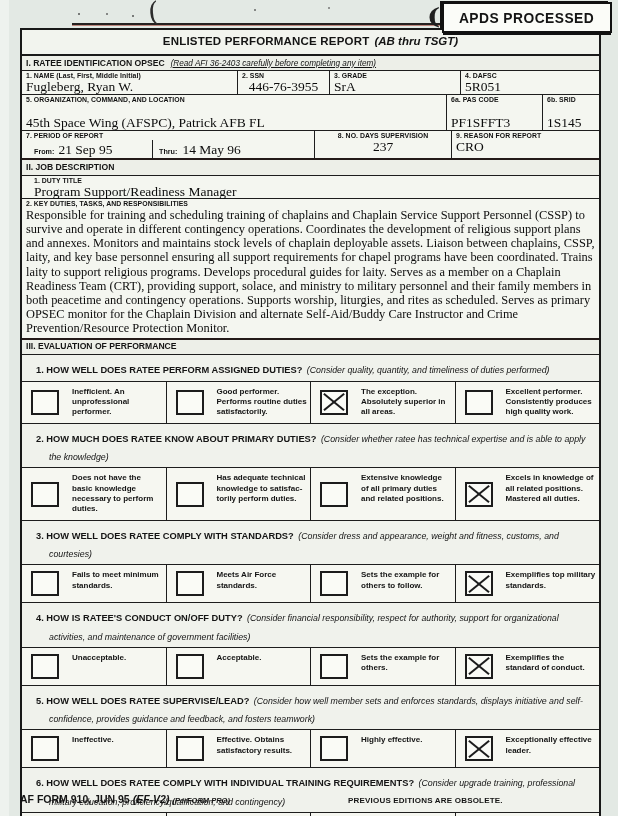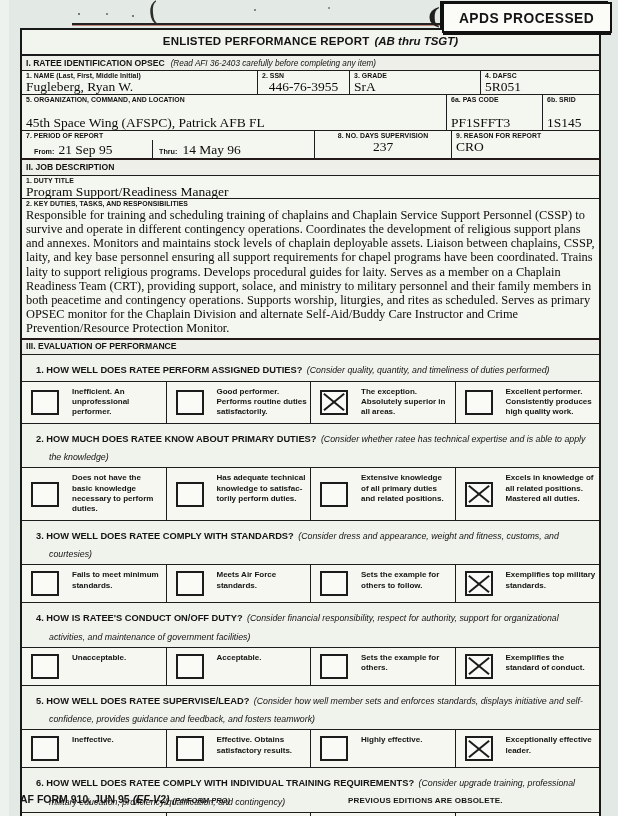--- a/index.html
+++ b/index.html
@@ -34,35 +34,35 @@
   .cell:last-child{border-right:none;}
   .lbl{font:700 6.9px/1.15 "Liberation Sans",sans-serif;color:#101010;letter-spacing:.05px;}
   .val{font:400 13.5px/1.1 "Liberation Serif",serif;color:#0c0c0c;white-space:nowrap;}
   .title-bar{height:24px;display:flex;align-items:center;justify-content:center;gap:5px;
     border-bottom:2px solid #1a1a1a;background:#f2f4ee;}
   .title-bar .t{font:700 11.5px/1 "Liberation Sans",sans-serif;letter-spacing:.2px;}
   .title-bar .ts{font:700 italic 11.5px/1 "Liberation Sans",sans-serif;font-style:italic;}
   .sec-head{display:flex;align-items:center;gap:6px;padding:2.5px 4px;background:#edefe8;
     border-bottom:1.6px solid #1d1d1d;}
   .sec-head .sh{font:700 8.6px/1.1 "Liberation Sans",sans-serif;}
-  .sec-head .shn{font:italic 400 8.2px/1.1 "Liberation Sans",sans-serif;font-style:italic;}
+  .sec-head .shn{font:italic 400 8.2px/1.1 "Liberation Sans",sans-serif;font-style:italic;text-decoration:underline;}
   .redline{border-bottom:2.6px solid #241a19;box-shadow:0 1.5px 0 rgba(160,52,40,.5);}
   
   .id-row{height:24px;}
   .org-row{height:36px;}
   .org-cell{display:flex;flex-direction:column;justify-content:space-between;padding-bottom:0;}
   .period-row{height:29px;}
   .period-cell{padding:1px 0 0 0;display:flex;flex-direction:column;}
   .period-sub{display:flex;flex:1;}
   .fromcell{width:126px;display:flex;align-items:flex-end;gap:4px;padding:0 0 1px 8px;box-sizing:border-box;}
   .thrucell{flex:1;border-left:1.4px solid #1d1d1d;display:flex;align-items:flex-end;gap:5px;padding:0 0 1px 6px;}
   .minilbl{font:700 7.2px/1 "Liberation Sans",sans-serif;padding-bottom:2px;}
   .center{text-align:center;}
   
-  .dutytitle{border-bottom:1.6px solid #1d1d1d;padding:1px 4px;height:23px;box-sizing:border-box;}
+  .dutytitle{border-bottom:1.6px solid #1d1d1d;padding:1px 12px;height:23px;box-sizing:border-box;}
   .duties{padding:1px 4px 2px 4px;}
   .duties p{margin:0;font:400 12.4px/14.2px "Liberation Serif",serif;color:#0c0c0c;text-align:left;}
   
   .q-head{padding:4px 6px 3px 27px;text-indent:-13px;border-bottom:1.6px solid #1d1d1d;background:#f0f2ec;}
   .q-head .qt{font:700 9.3px/1.45 "Liberation Sans",sans-serif;}
   .q-head .qn{font:italic 400 8.8px/1.45 "Liberation Sans",sans-serif;font-style:italic;}
   .opts{display:flex;border-bottom:1.6px solid #1d1d1d;background:#f6f7f1;}
   .q:last-child .opts{border-bottom:none;}
   .opt{flex:1 1 0;border-right:1.6px solid #1d1d1d;display:flex;align-items:flex-start;gap:13px;
     padding:5px 3px 5px 9px;box-sizing:border-box;min-height:37px;}
@@ -100,21 +100,21 @@
       <span class="t">ENLISTED PERFORMANCE REPORT</span>
       <span class="ts">(AB thru TSGT)</span>
     </div>
 
     <div class="sec-head">
       <span class="sh">I.  RATEE IDENTIFICATION OPSEC</span>
       <span class="shn">(Read AFI 36-2403 carefully before completing any item)</span>
     </div>
 
     <div class="row id-row">
-      <div class="cell" style="width:236px;">
+      <div class="cell" style="width:216px;">
         <div class="lbl">1. NAME (Last, First, Middle Initial)</div>
         <div class="val">Fugleberg, Ryan W.</div>
       </div>
       <div class="cell" style="width:92px;">
         <div class="lbl">2. SSN</div>
         <div class="val center">446-76-3955</div>
       </div>
       <div class="cell" style="width:131px;">
         <div class="lbl">3. GRADE</div>
         <div class="val">SrA</div>

